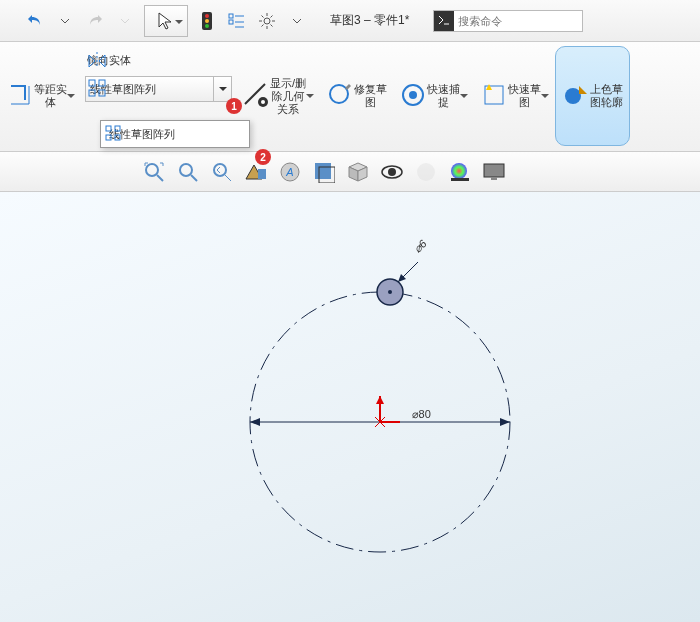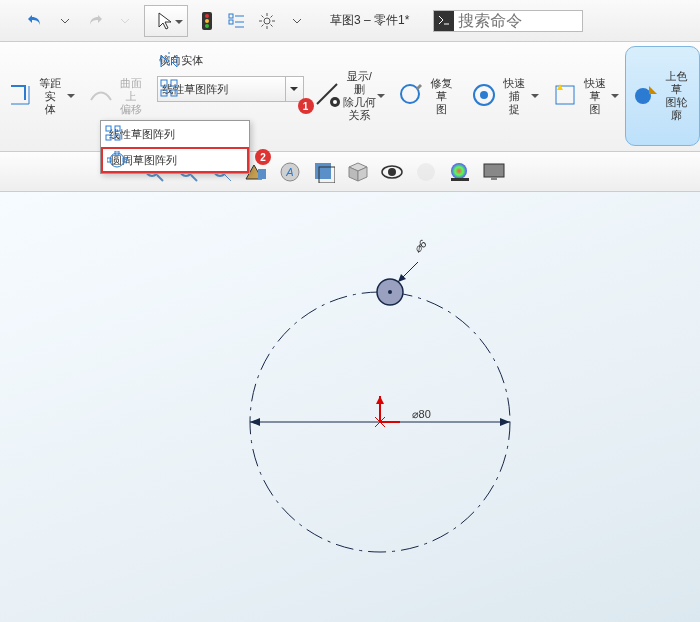--- a/index.html
+++ b/index.html
@@ -4,21 +4,21 @@
 <style>
 *{box-sizing:border-box;margin:0;padding:0;font-family:"Microsoft YaHei",sans-serif;font-size:11px;color:#333}
 body{width:700px;height:622px;background:#fff;overflow:hidden;position:relative}
 .titlebar{height:42px;background:linear-gradient(#fafafa,#eee);border-bottom:1px solid #ccc;display:flex;align-items:center;padding:0 20px}
 .tb-btn{width:28px;height:28px;display:flex;align-items:center;justify-content:center;margin:0 1px;border:1px solid transparent;border-radius:2px}
 .arrow-btn{width:44px;height:32px;border:1px solid #bbb;background:linear-gradient(#fff,#eee);display:flex;align-items:center;justify-content:center;margin:0 4px;position:relative}
 .arrow-btn::after{content:"";position:absolute;right:4px;top:14px;border:4px solid transparent;border-top-color:#555}
 .doc-title{margin:0 18px;font-size:12px}
 .search-box{display:flex;align-items:center;border:1px solid #bbb;background:#fff;height:22px;width:150px;margin-left:6px}
 .search-box .sicon{width:20px;height:20px;background:#333;display:flex;align-items:center;justify-content:center;color:#fff}
-.search-box input{border:none;outline:none;font-size:16px;padding:0 4px;width:120px;color:#888}
+.search-box input{border:none;outline:none;font-size:11px;padding:0 4px;width:120px;color:#888}
 .ribbon{height:110px;background:linear-gradient(#fdfdfd,#f0f0f0);border-bottom:1px solid #ccc;display:flex;align-items:flex-start;padding-top:4px}
 .rb-col{display:flex;flex-direction:row;align-items:center;justify-content:flex-start;padding:2px 6px;height:100px;border-right:0;text-align:center;position:relative}
 .rb-col .ico{width:28px;height:28px;display:flex;align-items:center;justify-content:center;margin-bottom:2px}
 .rb-col .lbl{font-size:11px;line-height:13px;max-width:40px}
 .rb-col.shaded{background:linear-gradient(#d8eefc,#bde0fa);border:1px solid #7fb6e0;border-radius:10px}
 .dd-caret{margin-top:4px;border:4px solid transparent;border-top-color:#555}
 .pattern-col{width:155px;padding:2px 4px}
 .mirror-row{display:flex;align-items:center;height:24px;padding:2px}
 .mirror-row .mlbl{margin-left:0}
 .pattern-btn{display:flex;align-items:center;border:1px solid #bbb;background:linear-gradient(#fff,#eee);height:26px;margin-top:4px;position:relative}
@@ -109,29 +109,20 @@
     <div class="ico">
         <svg width="26" height="26">
           <path d="M4 4h14v14" fill="none" stroke="#2a7bd1" stroke-width="2"></path>
           <path d="M4 22h18V4" fill="none" stroke="#2a7bd1"></path>
         </svg>
       </div>
     <div class="lbl" style="white-space:pre-line">等距实
 体</div>
     <div class="dd-caret"></div>
   </div>
-  <div class="rb-col disabled">
-    <div class="ico">
-        <svg width="26" height="26">
-          <path d="M3 18c6-10 14-10 20 0" fill="none" stroke="#888" stroke-width="2"></path>
-        </svg>
-      </div>
-    <div class="lbl" style="white-space:pre-line">曲面上
-偏移</div>
-  </div>
   <div class="pattern-col" style="position:relative">
     <div class="mirror-row">
       <svg width="20" height="18">
           <path d="M2 16V4l6 6zM18 16V4l-6 6z" fill="none" stroke="#2a7bd1"></path>
           <line x1="10" y1="1" x2="10" y2="17" stroke="#2a7bd1" stroke-dasharray="2"></line>
         </svg>
       <span class="mlbl">镜向实体</span>
     </div>
     <div class="pattern-btn">
       <svg width="22" height="20" style="margin:0 2px">
@@ -204,29 +195,20 @@
 
 <div class="dropdown">
   <div class="dd-item">
     <svg width="20" height="18">
         <rect x="1" y="1" width="5" height="5" fill="none" stroke="#2a7bd1"></rect>
         <rect x="10" y="1" width="5" height="5" fill="none" stroke="#2a7bd1"></rect>
         <rect x="1" y="10" width="5" height="5" fill="none" stroke="#2a7bd1"></rect>
         <rect x="10" y="10" width="5" height="5" fill="none" stroke="#2a7bd1"></rect>
       </svg>
     <span class="dlbl">线性草图阵列</span>
-  </div>
-  <div class="dd-item sel">
-    <svg width="20" height="18">
-        <circle cx="10" cy="9" r="7" fill="none" stroke="#2a7bd1"></circle>
-        <rect x="8" y="0" width="4" height="4" fill="none" stroke="#2a7bd1"></rect>
-        <rect x="0" y="7" width="4" height="4" fill="none" stroke="#2a7bd1"></rect>
-        <rect x="16" y="7" width="4" height="4" fill="none" stroke="#2a7bd1"></rect>
-      </svg>
-    <span class="dlbl">圆周草图阵列</span>
   </div>
   <div class="callout" style="right:-22px;top:28px">2</div>
 </div>
 
 <div class="secondbar">
   <div class="sb-btn">
       <svg width="22" height="22">
         <circle cx="9" cy="9" r="6" fill="none" stroke="#5a8fc7" stroke-width="2"></circle>
         <line x1="14" y1="14" x2="20" y2="20" stroke="#5a8fc7" stroke-width="2"></line>
         <path d="M2 2l3 0M2 2l0 3M20 2l-3 0M20 2l0 3" stroke="#5a8fc7"></path>

